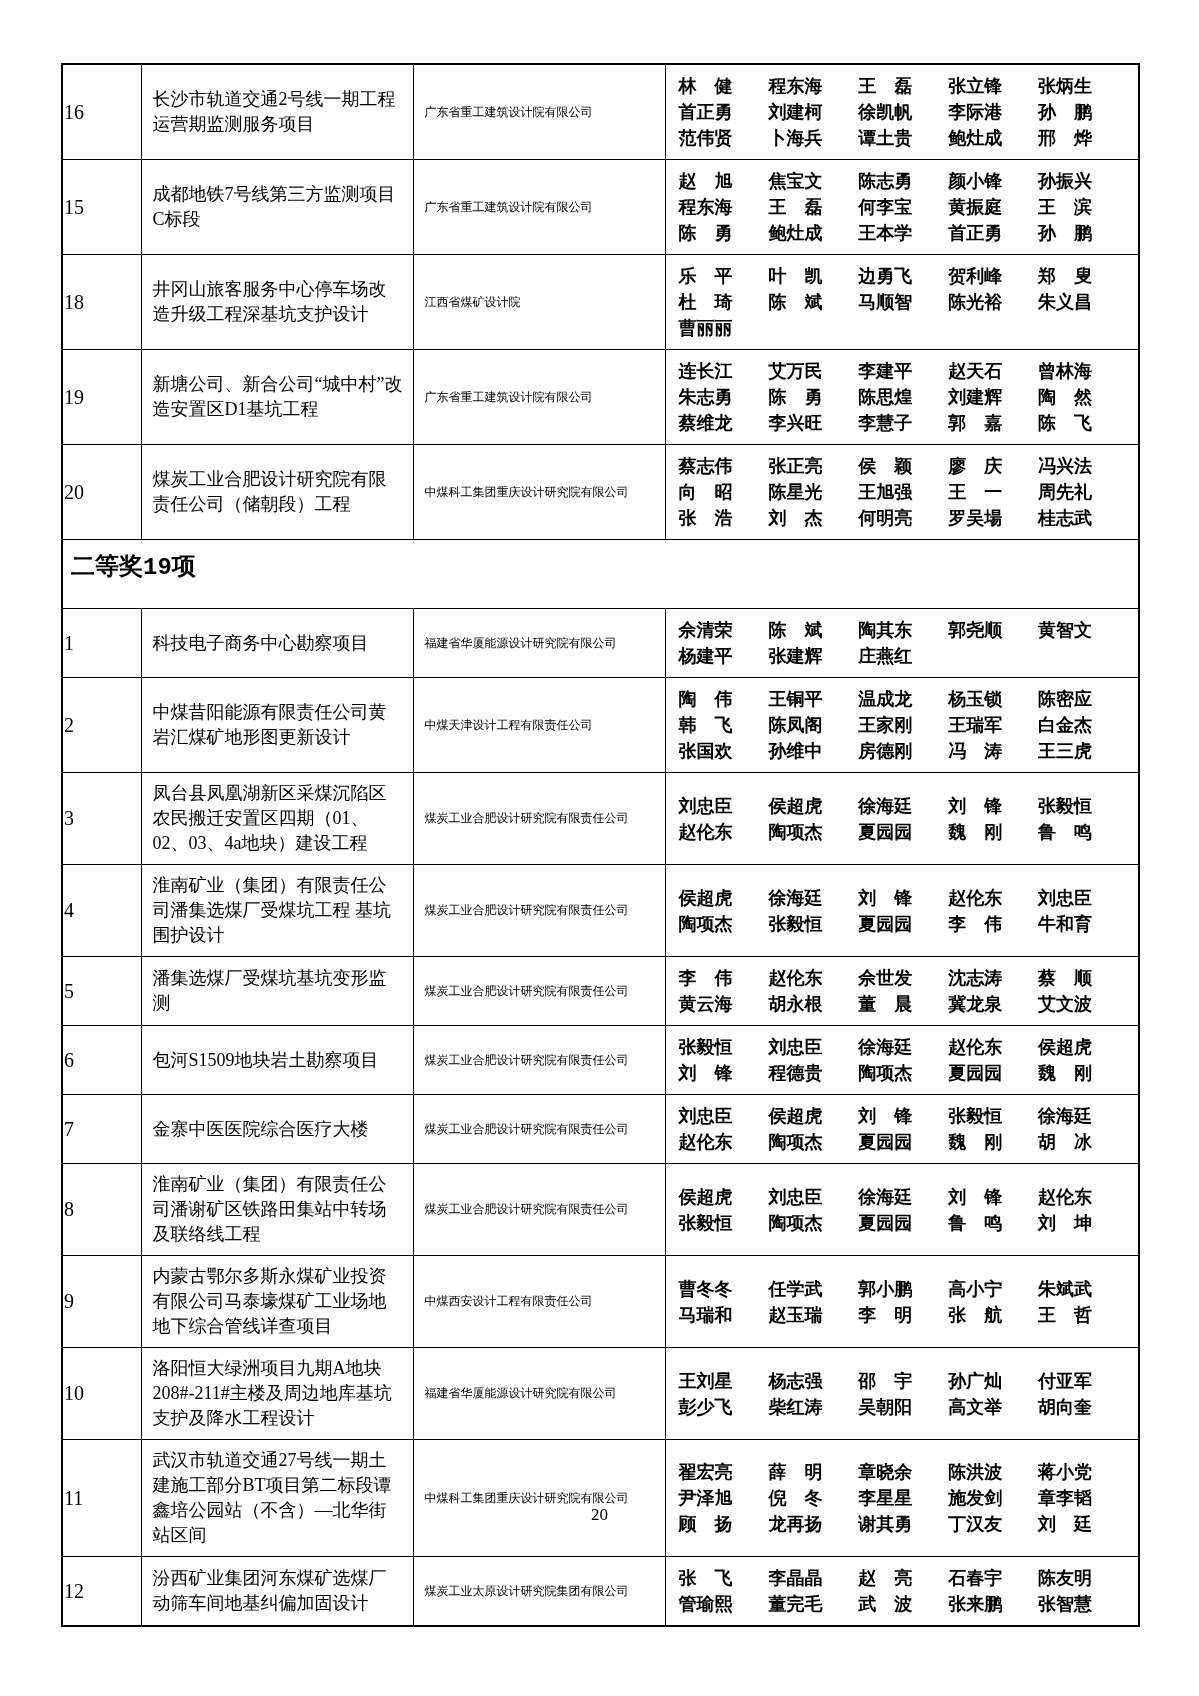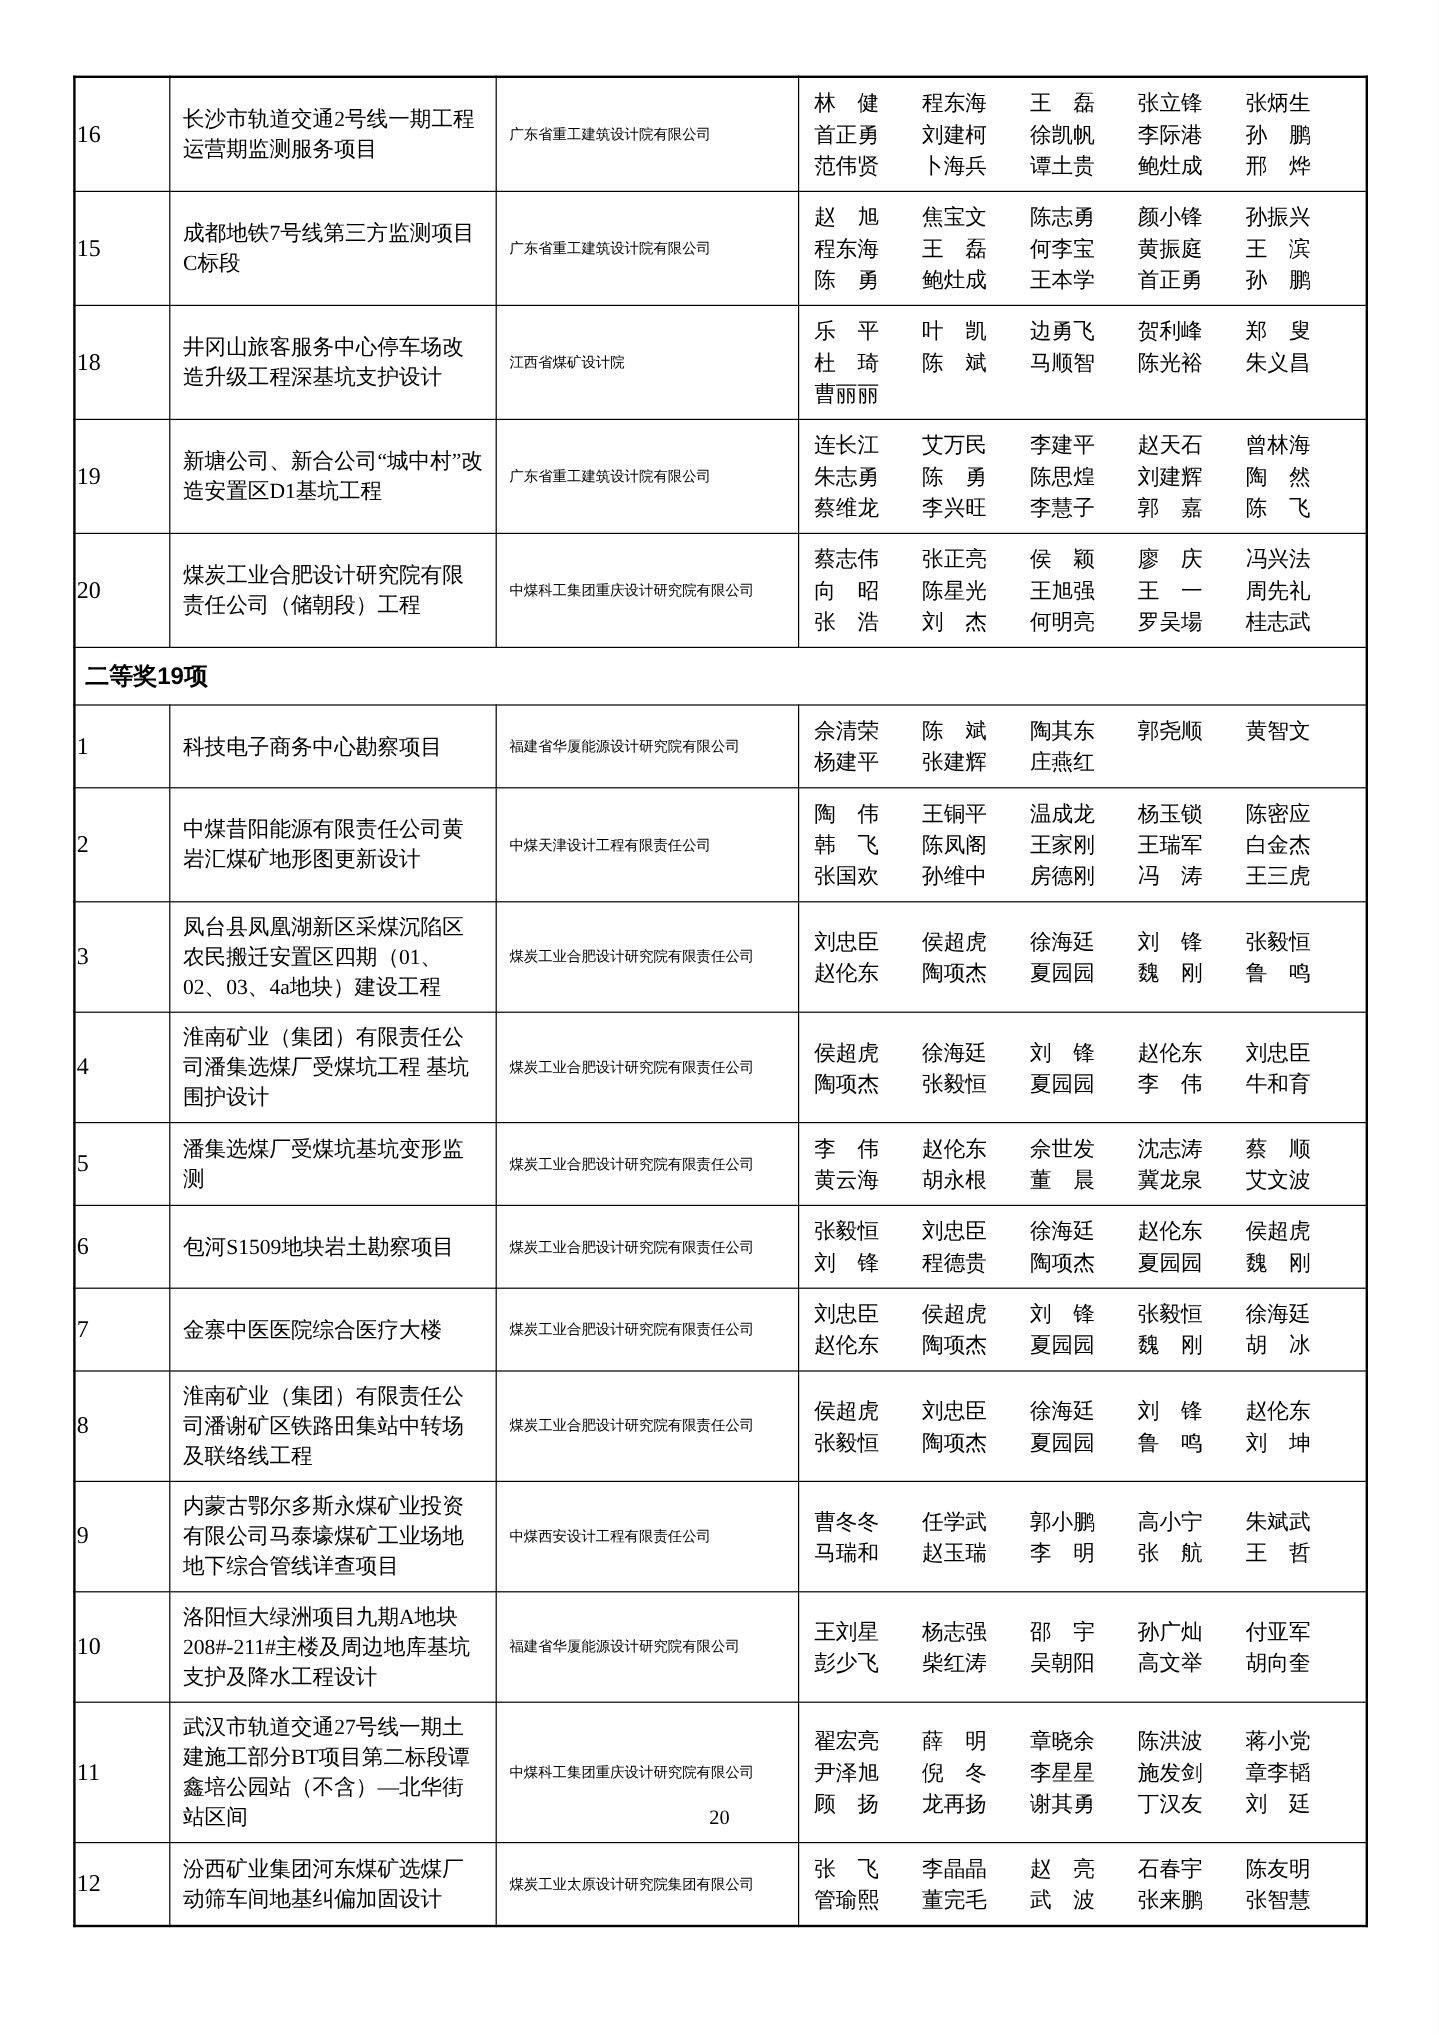--- a/index.html
+++ b/index.html
@@ -12,25 +12,25 @@
   .table-wrap { position:absolute; left:61px; top:63px; width:1079px; }
   table.awards {
     width:100%; border-collapse:collapse; table-layout:fixed;
     border:2px solid #000;
   }
   table.awards td { border:1px solid #000; vertical-align:middle; }
   td.no-cell   { text-align:left; font-size:20px; }
   td.project-cell { padding:8px 9px 8px 11px; font-size:18px; line-height:25px; }
   td.company-cell { padding:8px 20px 8px 11px; font-size:12px; line-height:25px; }
   td.names-cell   { padding:8px 10px 8px 13px; font-size:18px; }
-  .names-line { display:grid; grid-template-columns:repeat(5,1fr); line-height:26px; }
+  .names-line { display:grid; grid-template-columns:repeat(5,1fr); line-height:26px;font-weight:bold; }
   .name { white-space:pre; }
   tr.section-row td.section-header {
-    font-family:Liberation Sans, sans-serif;
-    font-weight:700; font-size:20px; padding:10px 10px 10px 8px;
+    font-family:Liberation Mono, monospace;
+    font-weight:700; font-size:24px; padding:10px 10px 26px 8px;
   }
   .page-number {
     position:absolute; left:0; width:100%; top:1505px;
     text-align:center; font-size:17px;
   }
 </style>
 </head>
 <body>
 
 <div class="page">

